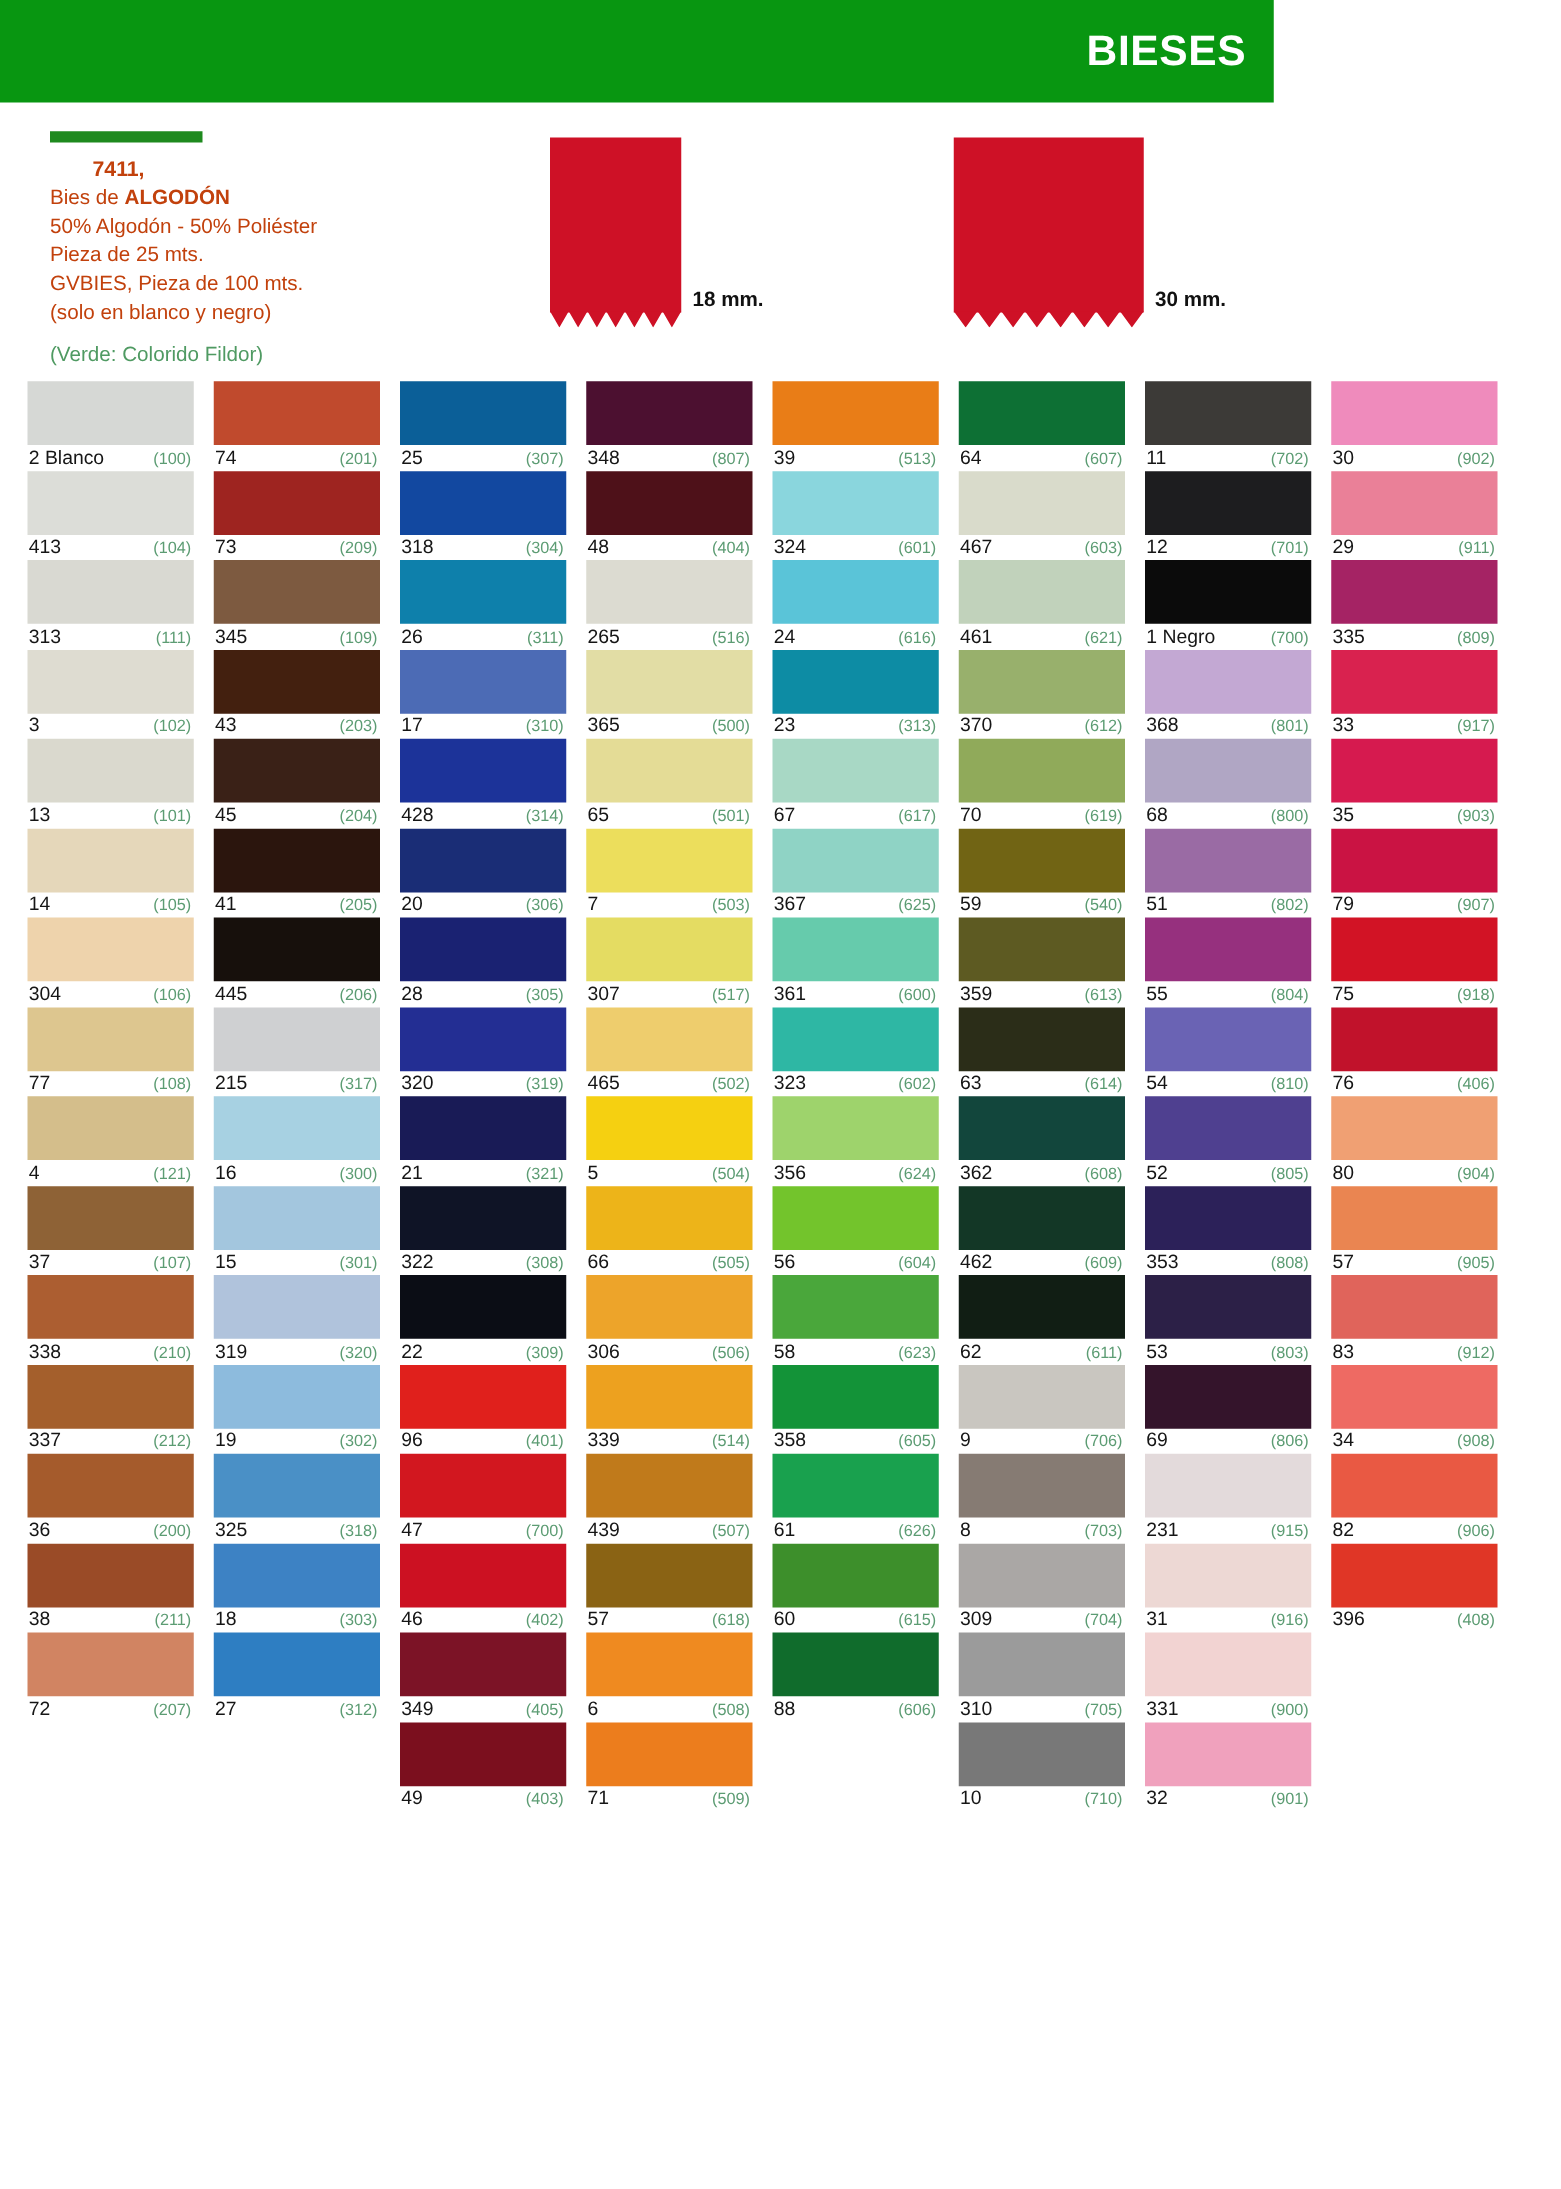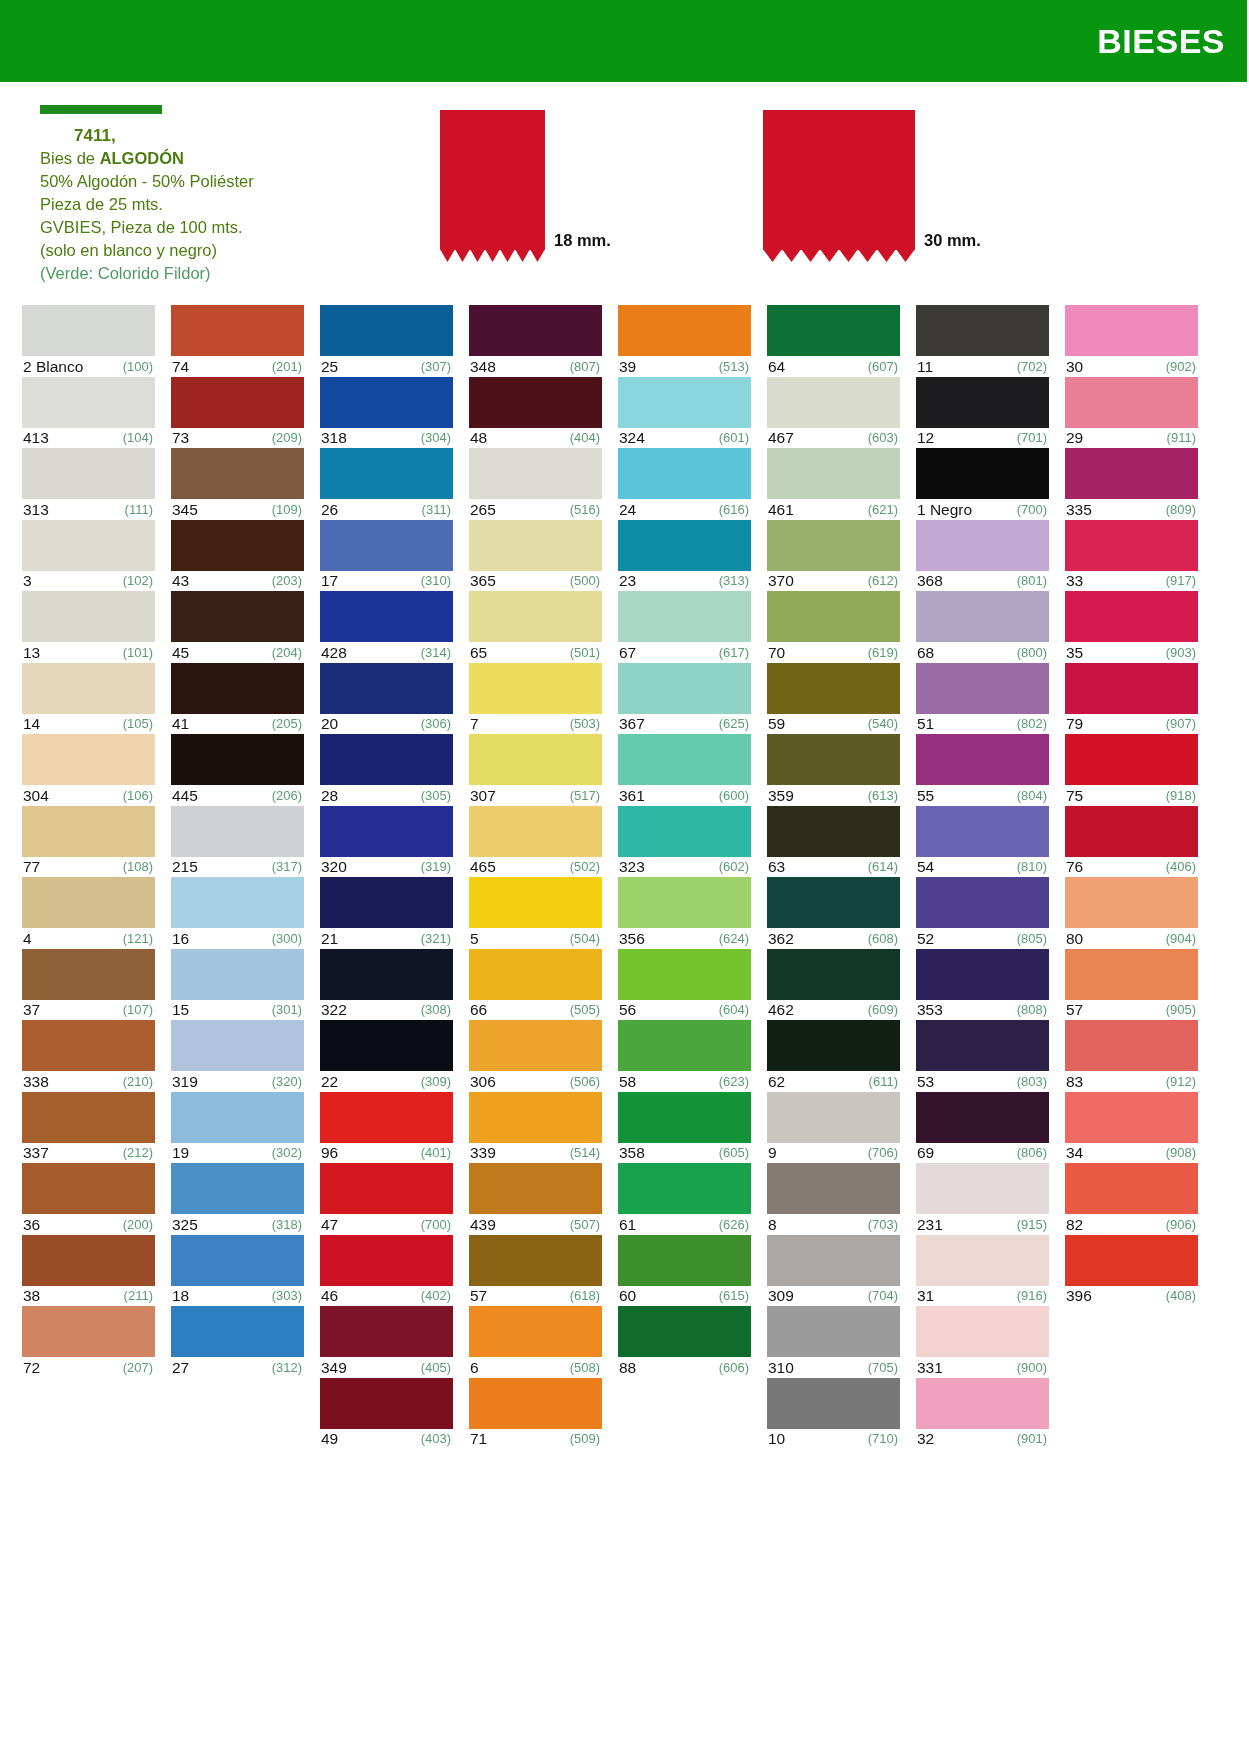--- a/index.html
+++ b/index.html
@@ -12,21 +12,21 @@
     height: 1751px;
     font-family: "Liberation Sans", sans-serif;
     position: relative;
     overflow: hidden;
   }
 
   
   .header-band {
     position: absolute;
     left: 0; top: 0;
-    width: 1247px;
+    width: 1019px;
     height: 82px;
     background: #089611;
     display: flex;
     align-items: center;
     justify-content: flex-end;
   }
   .header-title {
     color: #ffffff;
     font-size: 34px;
     font-weight: bold;
@@ -43,32 +43,32 @@
     width: 360px;
   }
   .green-rule {
     width: 122px;
     height: 9px;
     background: #1e8a1e;
     margin-bottom: 10px;
   }
   .info-line {
     font-size: 16.5px;
-    color: #4d7c0f;
+    color: #c2410c;
     line-height: 23px;
     white-space: nowrap;
   }
   .info-line.code {
     font-weight: bold;
     padding-left: 34px;
     font-size: 17px;
   }
   .info-line .bold-inline { font-weight: bold; }
   .info-note {
-    margin-top: 0;
+    margin-top: 11px;
     font-size: 16.5px;
     color: #4f9a62;
     line-height: 22px;
   }
 
   
   .ribbon-wrap {
     position: absolute;
     display: flex;
     align-items: flex-end;

